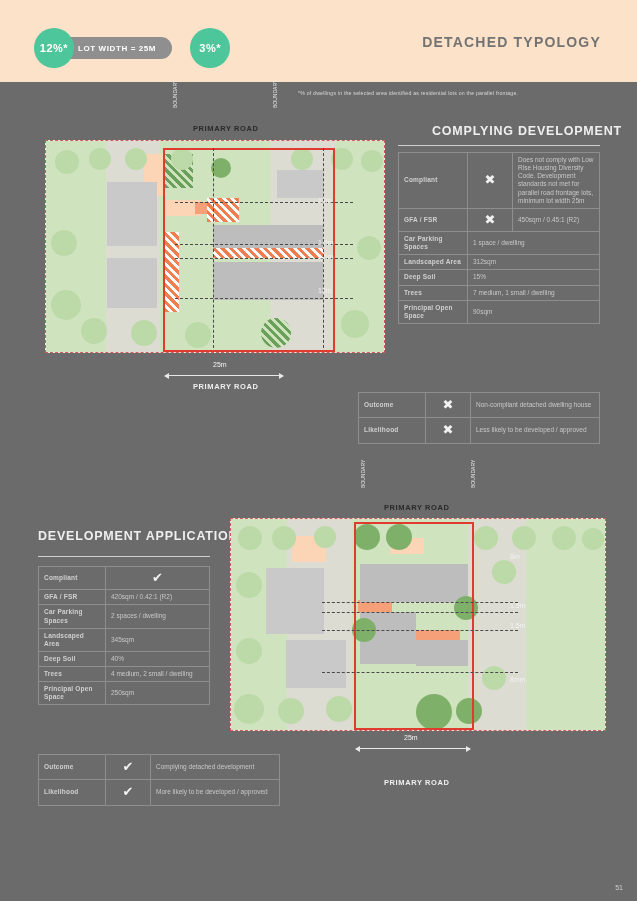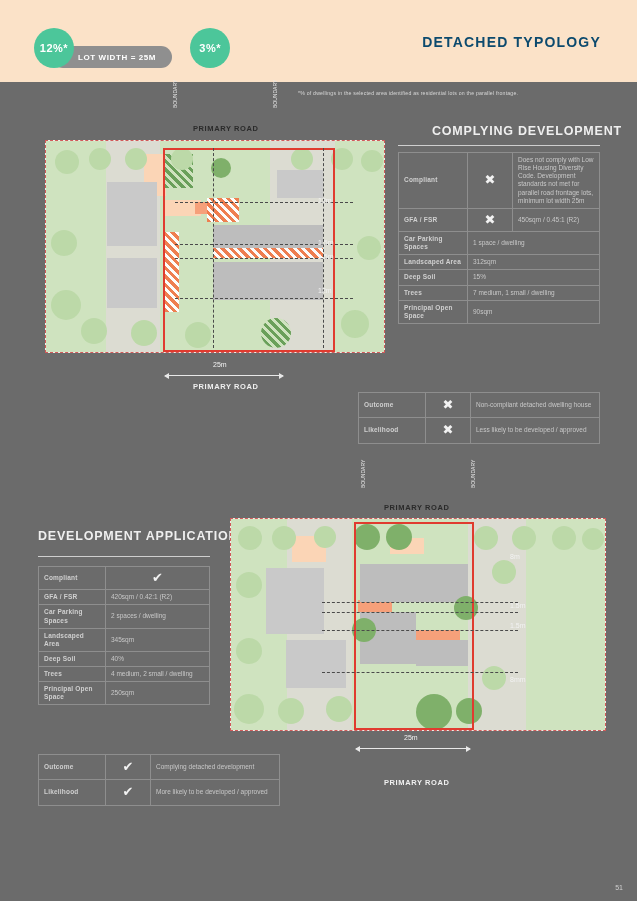--- a/index.html
+++ b/index.html
@@ -10,39 +10,39 @@
     position:relative;
     overflow:hidden;
   }
   .page{position:absolute;inset:0;}
 
   
   .header{
     position:absolute;left:0;top:0;width:637px;height:82px;
     background:#fbe2c8;
   }
-  .pill-group{position:absolute;left:34px;top:28px;display:flex;align-items:flex-end;gap:0;}
+  .pill-group{position:absolute;left:34px;top:28px;display:flex;align-items:center;gap:0;}
   .circ{
     width:40px;height:40px;border-radius:50%;
     background:#4cc69a;color:#ffffff;
     display:flex;align-items:center;justify-content:center;
     font-size:11px;font-weight:bold;letter-spacing:.5px;
     position:relative;z-index:3;
   }
   .tagpill{
     height:22px;border-radius:11px;background:#8f8f8f;color:#ffffff;
     display:flex;align-items:center;
     padding:0 16px 0 26px;margin-left:-22px;
     font-size:8px;font-weight:bold;letter-spacing:.6px;
     position:relative;z-index:2;white-space:nowrap;
   }
   .gap{width:18px;}
   .header-title{
     position:absolute;right:36px;top:34px;
-    font-size:14px;font-weight:bold;letter-spacing:1.2px;color:#0c4a6e;
+    font-size:14px;font-weight:bold;letter-spacing:1.2px;color:#737373;
   }
 
   
   .footnote{
     position:absolute;left:298px;top:90px;width:320px;
     font-size:5.2px;color:#d8d8d8;letter-spacing:.2px;text-align:left;
   }
 
   
   .plan{position:absolute;}

